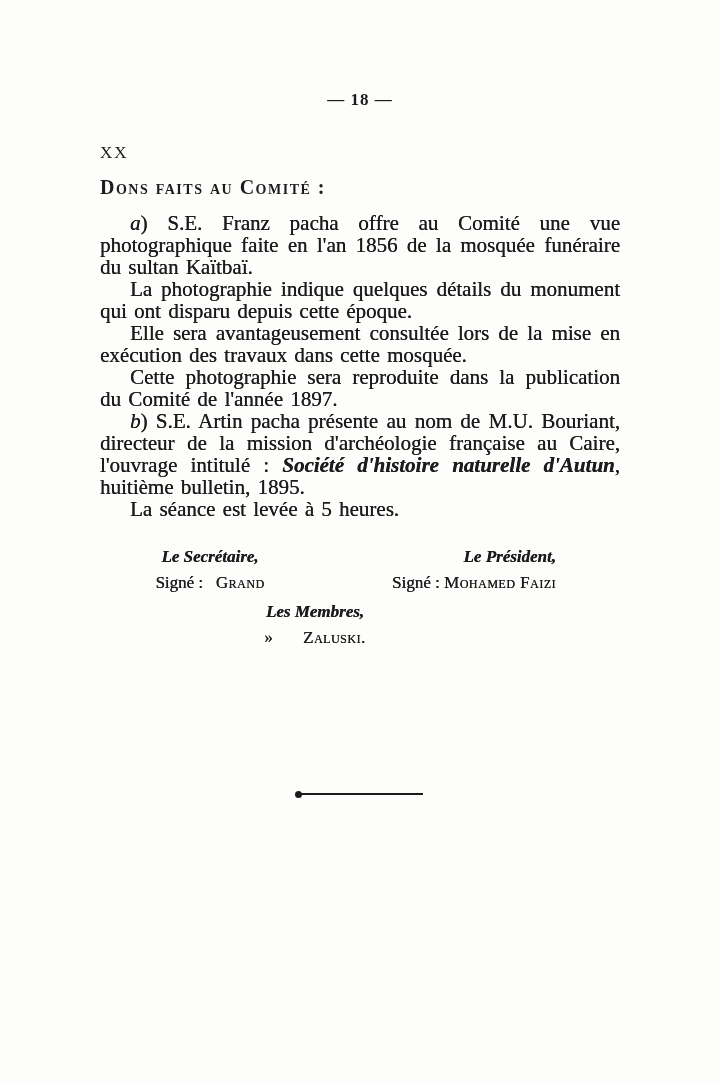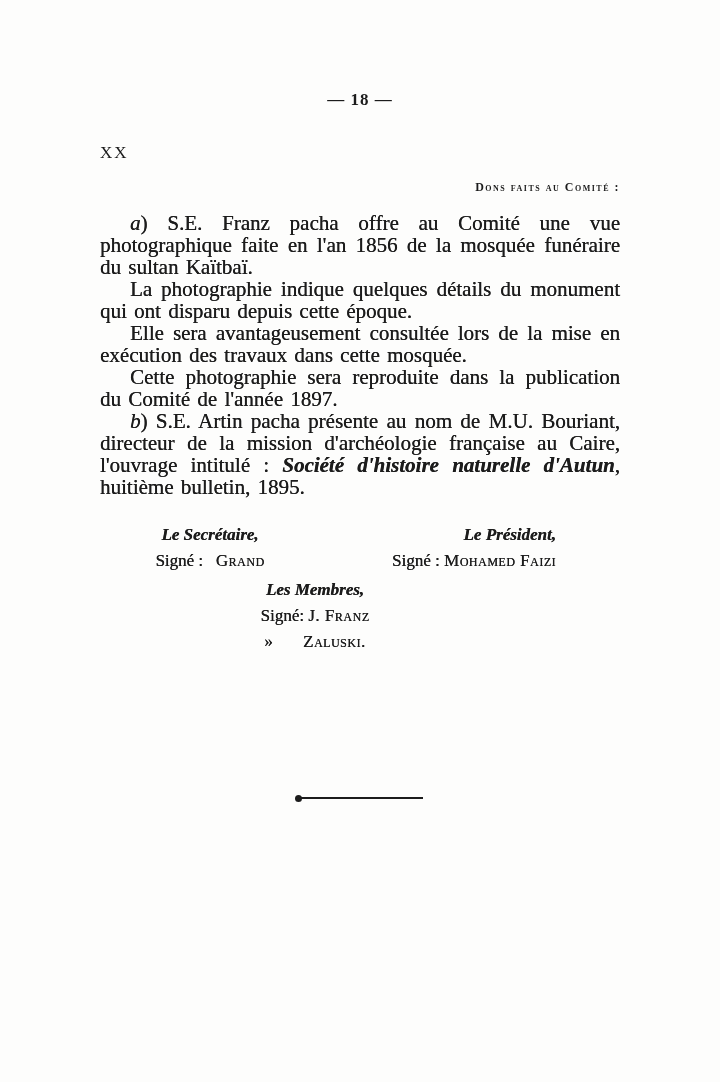--- a/index.html
+++ b/index.html
@@ -36,22 +36,22 @@
     letter-spacing:1px;
   }
   .section-number{
     margin-top:33px;
     font-size:17px;
     line-height:20px;
     letter-spacing:2px;
   }
   .section-title{
     margin-top:14px;
-    text-align:right;
-    font-size:12px;
+    text-align:left;
+    font-size:20px;
     line-height:20px;
     font-weight:bold;
     font-variant:small-caps;
     letter-spacing:1.5px;
   }
   
   .body-text{
     margin-top:15px;
   }
   .para{
@@ -123,20 +123,21 @@
     <div class="section-number">XX</div>
 
     <div class="section-title">Dons faits au Comité :</div>
 
     <div class="body-text">
       <p class="para"><span class="it">a</span><span>) S.E. Franz pacha offre au Comité une vue photographique faite en l'an 1856 de la mosquée funéraire du sultan Kaïtbaï.</span></p>
       <p class="para"><span>La photographie indique quelques détails du monument qui ont disparu depuis cette époque.</span></p>
       <p class="para"><span>Elle sera avantageusement consultée lors de la mise en exécution des travaux dans cette mosquée.</span></p>
       <p class="para"><span>Cette photographie sera reproduite dans la publication du Comité de l'année 1897.</span></p>
       <p class="para"><span class="it">b</span><span>) S.E. Artin pacha présente au nom de M.U. Bouriant, directeur de la mission d'archéologie française au Caire, l'ouvrage intitulé : </span><span class="bi">Société d'histoire naturelle d'Autun</span><span>, huitième bulletin, 1895.</span></p>
+      <p class="para"><span>La séance est levée à 5 heures.</span></p>
     </div>
 
     <div class="signatures">
       <div class="sig-row">
         <div class="sig-col-left">
           <div class="sig-title">Le Secrétaire,</div>
           <div>
             <span>Signé :</span>&nbsp;&nbsp;
             <span class="sig-name">Grand</span>
           </div>
@@ -146,24 +147,20 @@
           <div>
             <span>Signé :</span>
             <span class="sig-name">Mohamed Faizi</span>
           </div>
         </div>
       </div>
 
       <div class="sig-members">
         <div class="sig-title">Les Membres,</div>
         <div>
-          <span>Signé:</span>
-          <span class="sig-name">J. Franz</span>
-        </div>
-        <div>
           <span class="ditto-prefix">»</span>
           <span class="sig-name">Zaluski.</span>
         </div>
       </div>
     </div>
 
     <div class="end-rule"></div>
 
   </div>
 </div>

